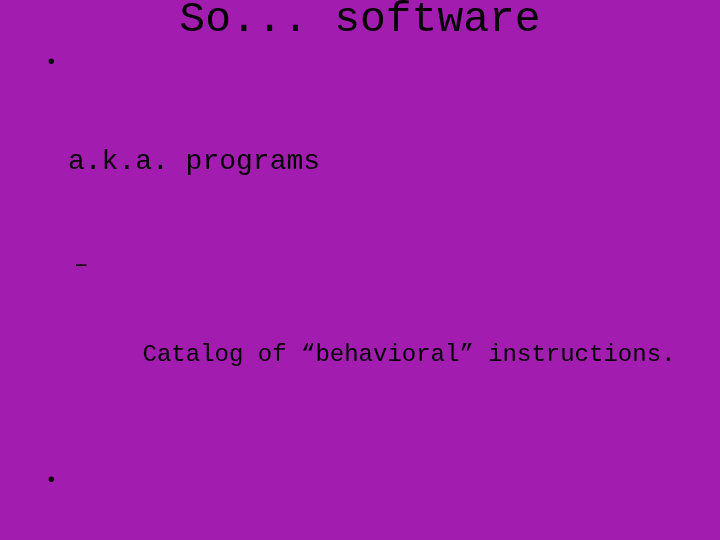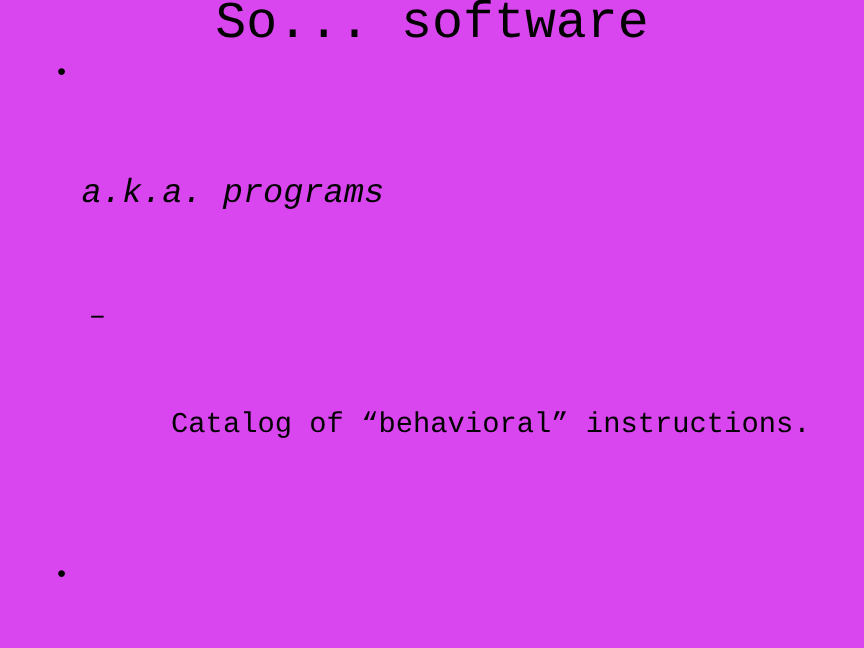--- a/index.html
+++ b/index.html
@@ -13,21 +13,21 @@
     height: 540px;
     overflow: hidden;
     font-family: "Liberation Mono", "DejaVu Sans Mono", monospace;
     color: #000000;
     -webkit-font-smoothing: none;
   }
   .slide {
     position: relative;
     width: 720px;
     height: 540px;
-    background: #d946ef;
+    background: #a21caf;
   }
 
   
   .slide-title {
     position: absolute;
     left: 0;
     top: -2px;
     width: 720px;
     text-align: center;
     font-size: 43px;
@@ -57,21 +57,20 @@
   .bullet-item .marker {
     position: absolute;
     left: 45px;
     top: 0;
     font-size: 21px;
     line-height: 33px;
   }
   .bullet-item .text {
     display: block;
     white-space: pre-wrap;
-    font-style: italic;
   }
 
   
   .sub-item {
     position: relative;
     padding-left: 98px;
     font-size: 24px;
     line-height: 30px;
     white-space: pre-wrap;
   }

